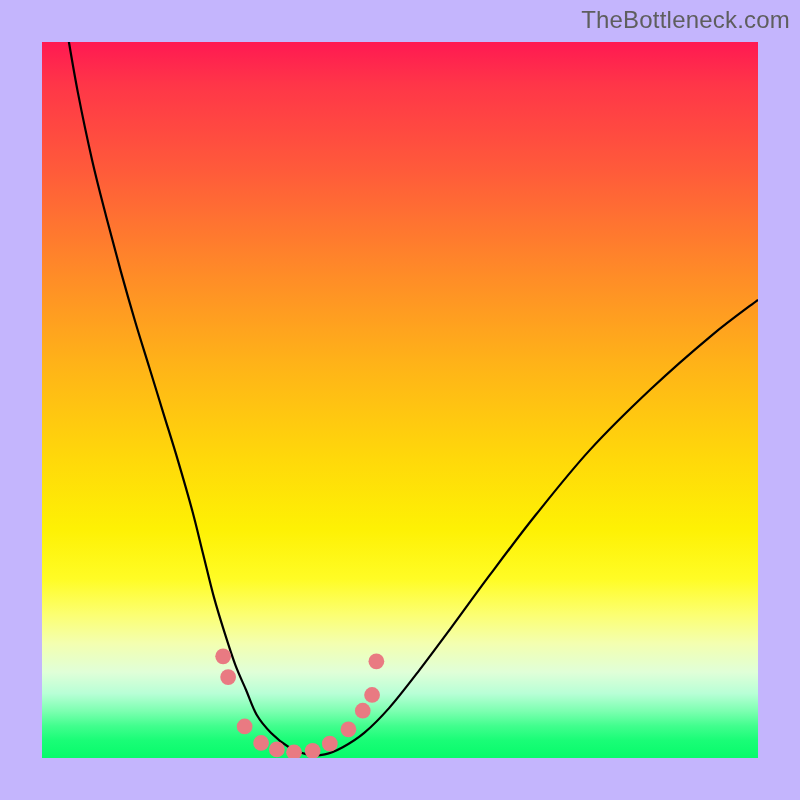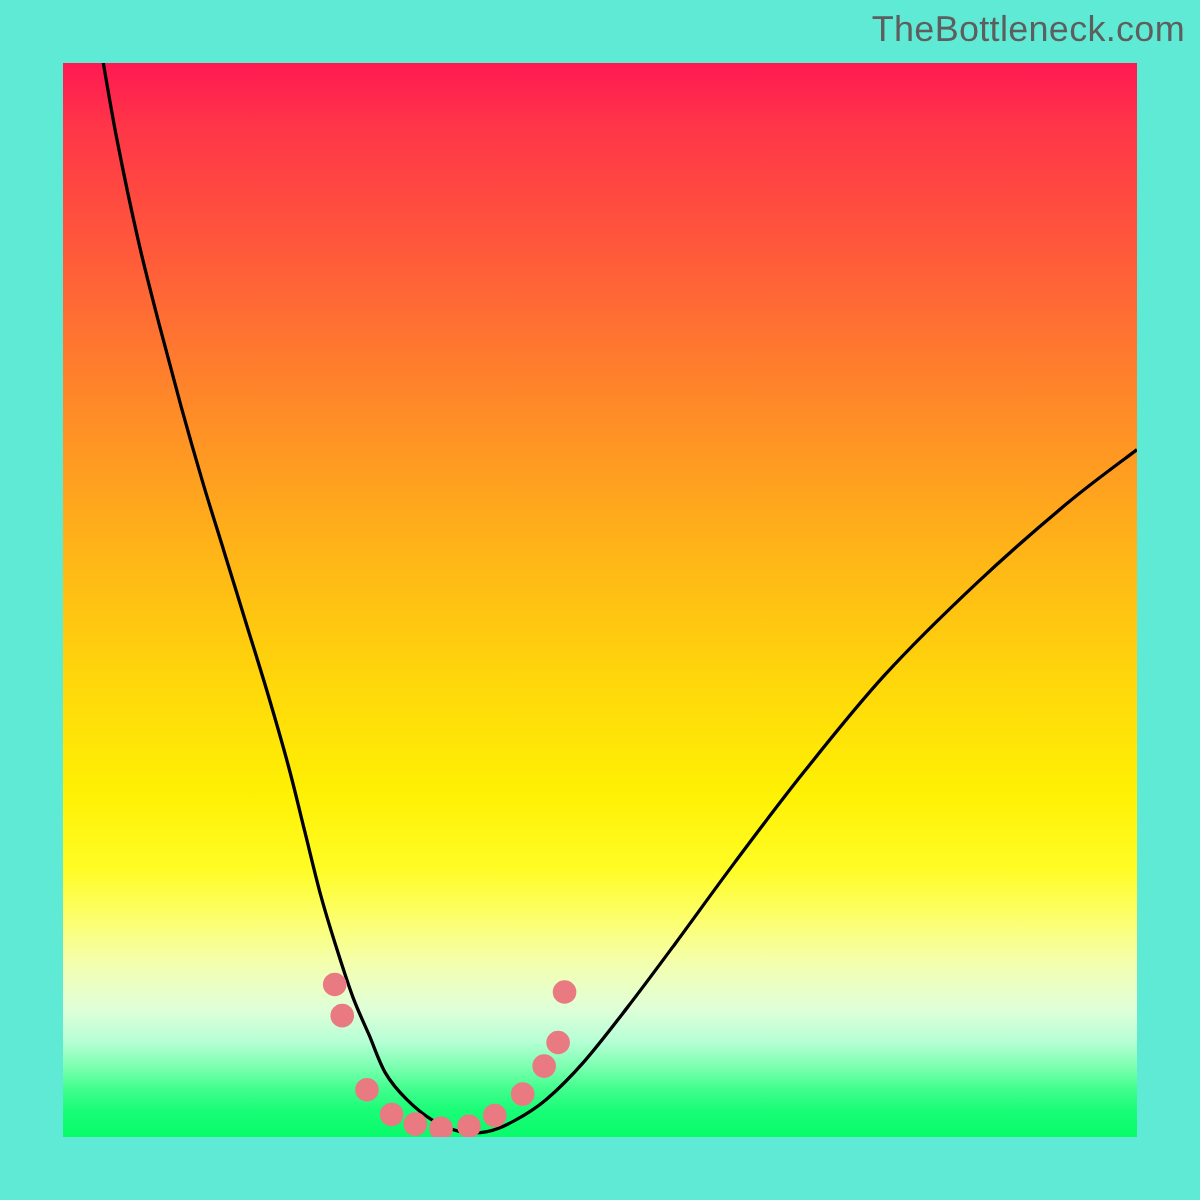--- a/index.html
+++ b/index.html
@@ -11,21 +11,21 @@
     overflow: hidden;
     position: relative;
     font-family: Arial, Helvetica, sans-serif;
   }
   .outer {
     position: absolute;
     top: 0;
     left: 0;
     width: 800px;
     height: 800px;
-    background: #5eead4;
+    background: #c4b5fd;
   }
   .plot {
     position: absolute;
     top: 42px;
     left: 42px;
     width: 716px;
     height: 716px;
     background: linear-gradient(to bottom,
       #ff1952 0%,
       #ff3648 6%,

